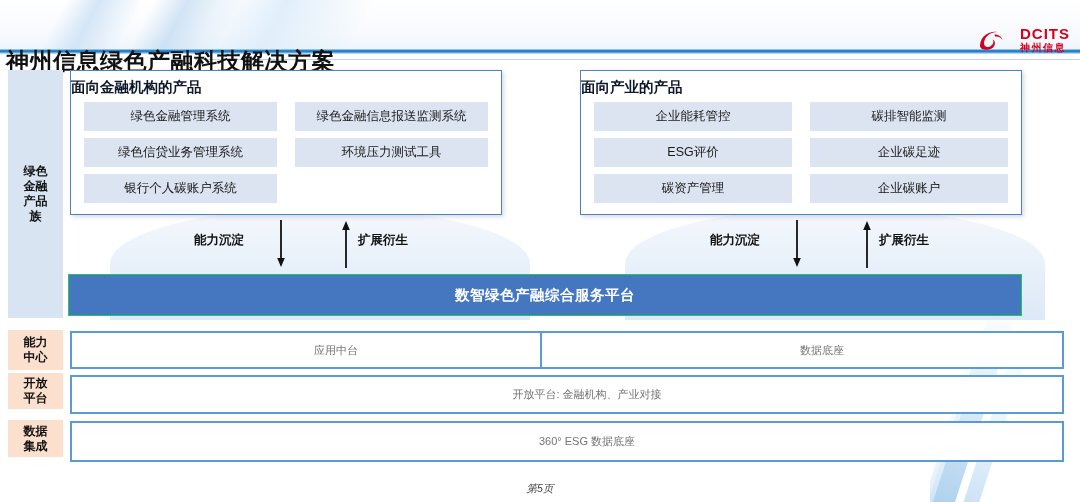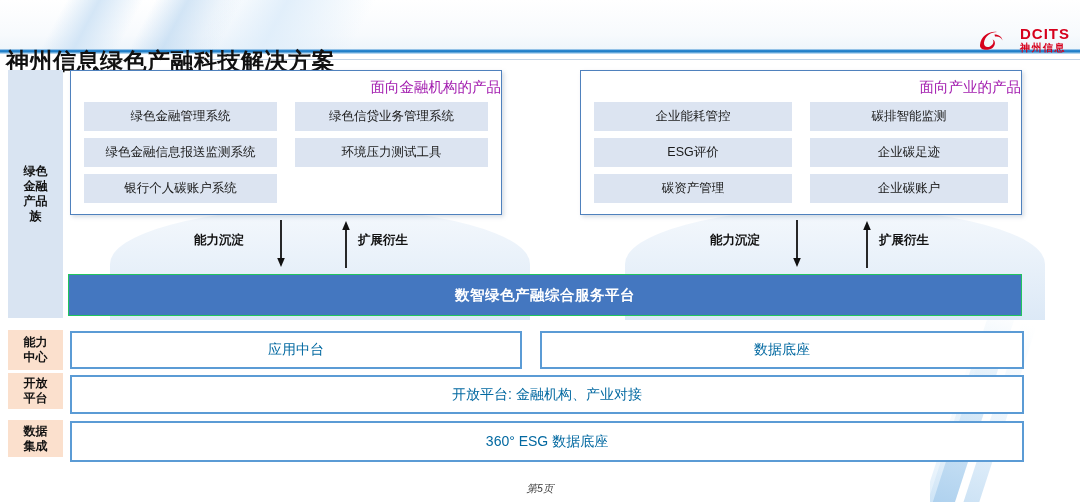--- a/index.html
+++ b/index.html
@@ -46,39 +46,39 @@
   .rail-peach{width:55px;background:#fbe0cd;display:flex;align-items:center;justify-content:center;}
   .rail-txt{font-size:12px;font-weight:bold;line-height:1.25;text-align:center;color:#111;}
 
   
   .dome{position:absolute;height:112px;border-radius:50% 50% 0 0;
     background:linear-gradient(180deg,rgba(225,236,248,.35) 0%,rgba(214,229,245,.85) 100%);}
 
   
   .panel{position:absolute;background:#fff;border:1.6px solid #4f81bd;
     box-shadow:2px 2px 4px rgba(120,140,165,.30);}
-  .panel-title{text-align:right;font-size:14.5px;font-weight:normal;padding:7px 0 5px;color:#a21caf;}
+  .panel-title{text-align:left;font-size:14.5px;font-weight:bold;padding:7px 0 5px;color:#0f172a;}
   .panel-grid{display:grid;grid-template-columns:1fr 1fr;gap:7px 18px;padding:0 13px 11px;}
   .chip{background:#dce4f1;text-align:center;font-size:12.5px;color:#1a1a1a;
     padding:6px 2px;white-space:nowrap;}
 
   
   .flow-label{position:absolute;font-size:12.5px;font-weight:bold;color:#111;white-space:nowrap;}
   .arrow{position:absolute;width:12px;height:48px;}
 
   
   .platform{position:absolute;left:68px;top:274px;width:952px;height:40px;
     background:#4477c0;border:1px solid #22c55e;
     display:flex;align-items:center;justify-content:center;}
   .platform span{color:#fff;font-size:14.5px;font-weight:bold;letter-spacing:.5px;}
 
   
   .lbox{position:absolute;background:#fff;border:2px solid #5b9bd5;
     display:flex;align-items:center;justify-content:center;
-    font-size:14px;color:#0369a1;}
+    font-size:11px;color:#737373;padding-left:40px;}
 
   
   .footer{position:absolute;left:0;top:482px;width:1080px;text-align:center;
     font-size:10.5px;font-style:italic;color:#3a3a3a;}
 </style>
 </head>
 <body>
 
 <div class="deco hdr-bg"></div>
 <div class="deco hdr-rule"></div>
@@ -121,22 +121,22 @@
 </div>
 <div class="rail rail-peach" style="top:420px;height:37px;">
   <div class="rail-txt" style="white-space:pre-line">数据
 集成</div>
 </div>
 
 <div class="panel" style="left:70px;top:70px;width:430px;">
   <div class="panel-title">面向金融机构的产品</div>
   <div class="panel-grid">
     <div class="chip">绿色金融管理系统</div>
+    <div class="chip">绿色金融信息报送监测系统</div>
     <div class="chip">绿色信贷业务管理系统</div>
-    <div class="chip">绿色金融信息报送监测系统</div>
     <div class="chip">环境压力测试工具</div>
     <div class="chip">银行个人碳账户系统</div>
   </div>
 </div>
 
 <div class="panel" style="left:580px;top:70px;width:440px;">
   <div class="panel-title">面向产业的产品</div>
   <div class="panel-grid">
     <div class="chip">企业能耗管控</div>
     <div class="chip">碳排智能监测</div>

